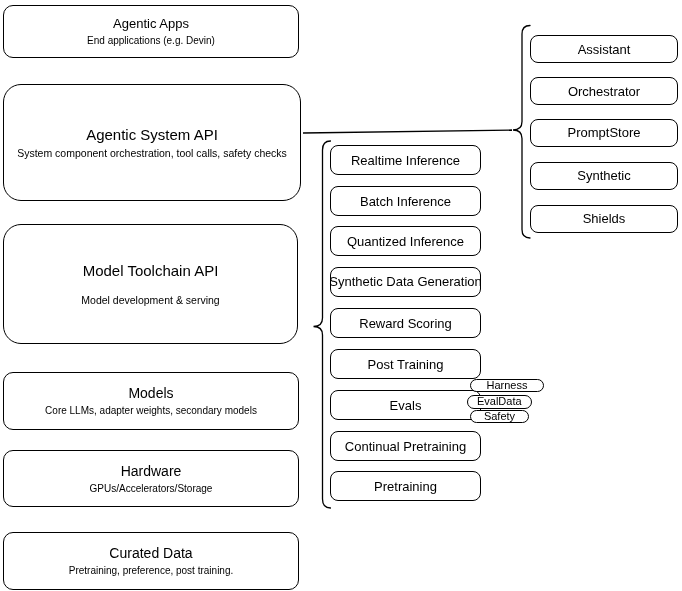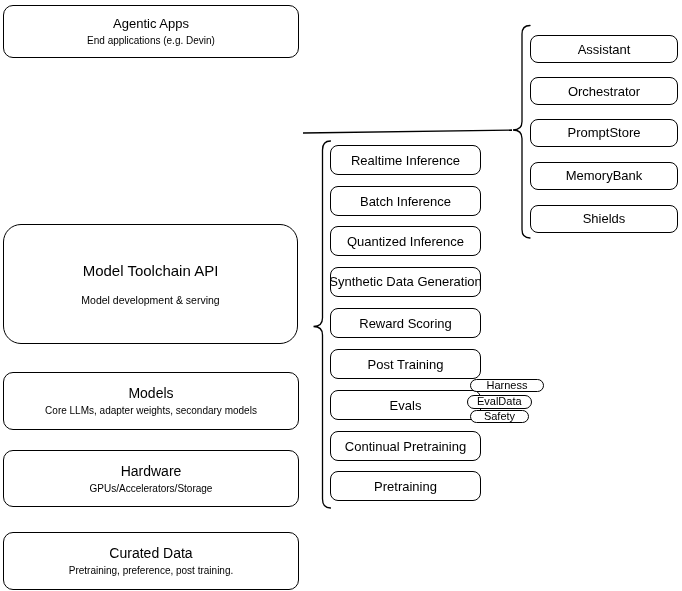--- a/index.html
+++ b/index.html
@@ -63,20 +63,24 @@
     <path d="M303,133 L512,130"></path>
     <path stroke-linecap="round" d="M330.5,141 Q322.5,141 322.5,150 L322.5,318 Q322.5,326.5 313.5,326.5 Q322.5,326.5 322.5,335 L322.5,499 Q322.5,508 330.5,508"></path>
     <path stroke-linecap="round" d="M530,25.5 Q522,25.5 522,34 L522,121.5 Q522,130 513,130 Q522,130 522,138.5 L522,229.5 Q522,238 530,238"></path>
   </svg>
 
   <div class="node stackbox small" style="top:5px; height:53px;">
     <div class="title">Agentic Apps</div>
     <div class="subtitle">End applications (e.g. Devin)</div>
   </div>
 
+  <div class="node stackbox big" style="top:84px; height:117px; width:298px;">
+    <div class="title">Agentic System API</div>
+    <div class="subtitle">System component orchestration, tool calls, safety checks</div>
+  </div>
 
   <div class="node stackbox big" style="top:224px; height:120px; width:295px;gap:11px;">
     <div class="title">Model Toolchain API</div>
     <div class="subtitle">Model development &amp; serving</div>
   </div>
 
   <div class="node stackbox" style="top:372px; height:58px;text-align:center;">
     <div class="title">Models</div>
     <div class="subtitle">Core LLMs, adapter weights, secondary models</div>
   </div>
@@ -101,16 +105,16 @@
   <div class="node mbox" style="top:431px;">Continual Pretraining</div>
   <div class="node mbox" style="top:471px;">Pretraining</div>
 
   <div class="node pill" style="left:470px; top:378.5px; width:74px; height:13.5px;">Harness</div>
   <div class="node pill" style="left:466.5px; top:395px; width:65.5px; height:13.5px;">EvalData</div>
   <div class="node pill" style="left:470px; top:409.5px; width:59px; height:13.5px;">Safety</div>
 
   <div class="node rbox" style="top:35px;">Assistant</div>
   <div class="node rbox" style="top:77px;">Orchestrator</div>
   <div class="node rbox" style="top:118.5px;">PromptStore</div>
-  <div class="node rbox" style="top:161.5px;">MemoryBank</div>
+  <div class="node rbox" style="top:161.5px;">Synthetic</div>
   <div class="node rbox" style="top:204.5px;">Shields</div>
 
 </div>
 
 </body></html>

